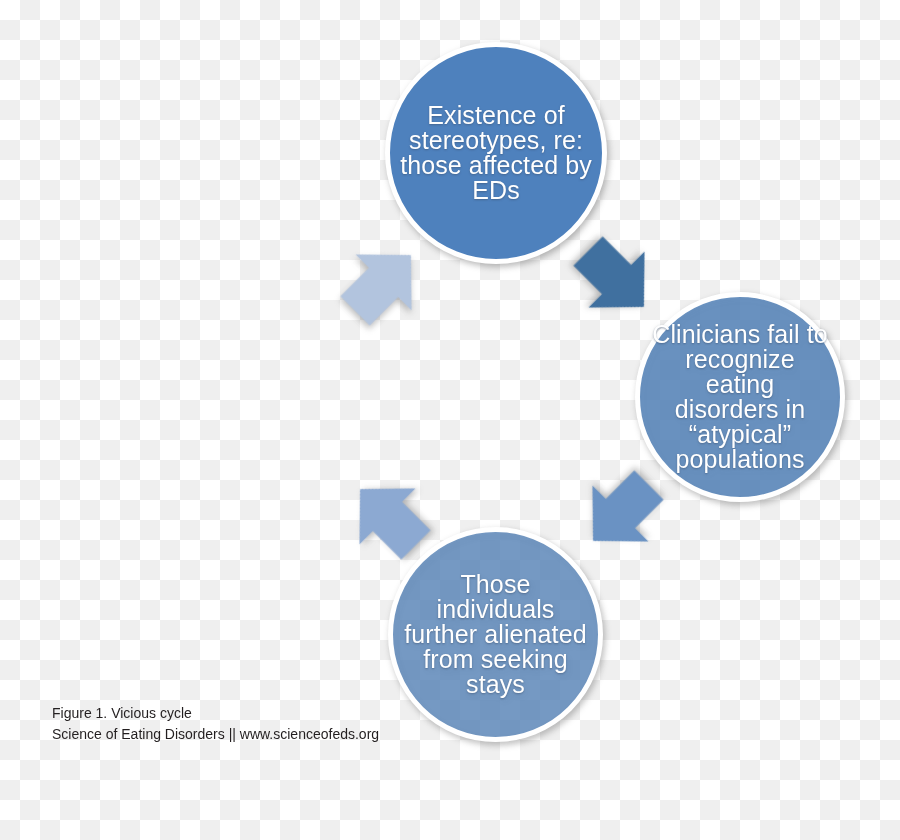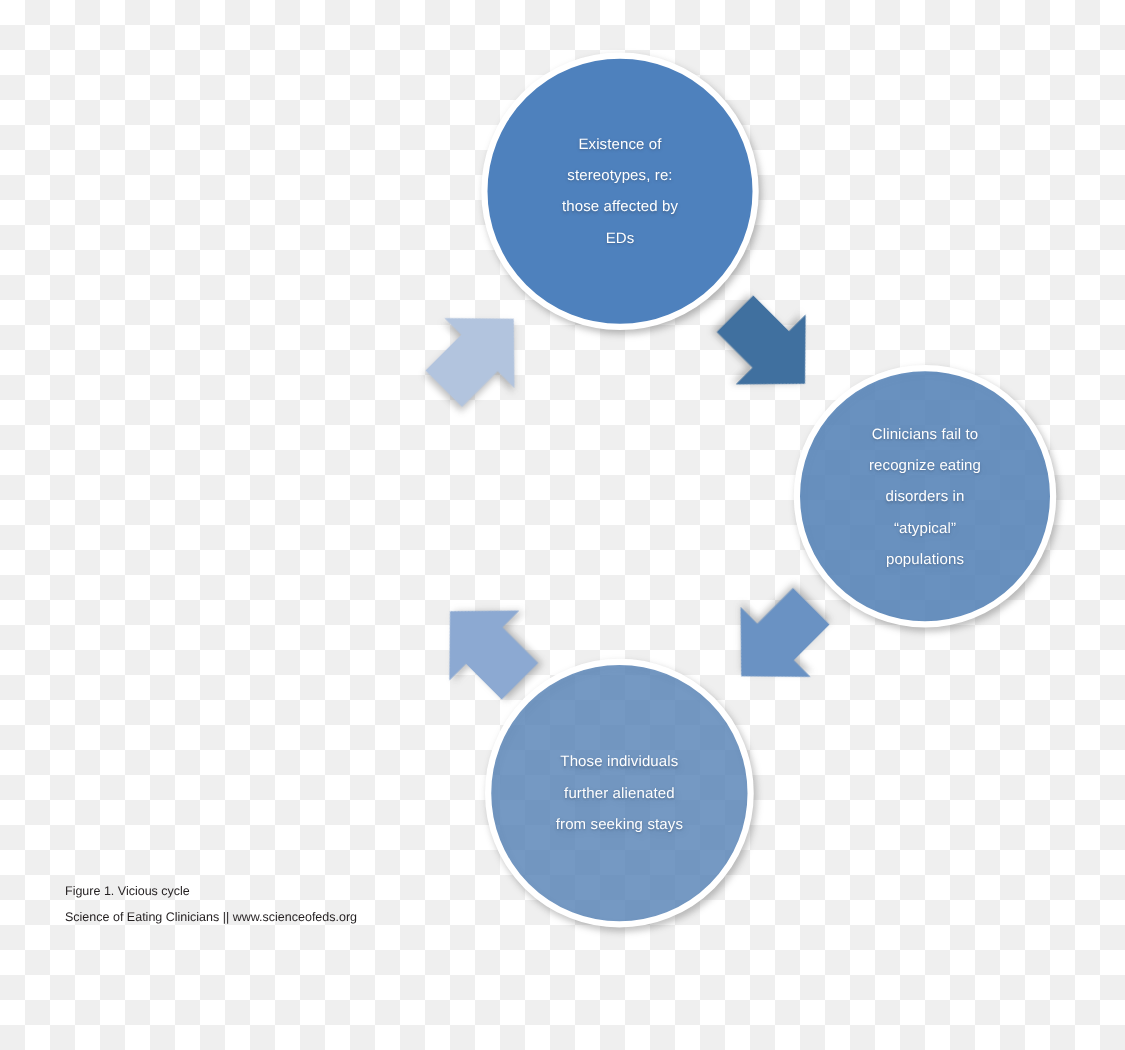--- a/index.html
+++ b/index.html
@@ -34,21 +34,21 @@
     display: flex;
     align-items: center;
     justify-content: center;
     text-align: center;
     color: #ffffff;
     border: 5px solid #ffffff;
     filter: drop-shadow(2px 3px 3px rgba(90,90,90,0.42));
   }
   .node .node-label {
     display: block;
-    font-size: 12px;
+    font-size: 25px;
     line-height: 25px;
     letter-spacing: 0.1px;
     text-shadow: 0 1px 2px rgba(60,80,110,0.55);
     padding: 0 10px;
     white-space: pre-line;
   }
 
   
   .node.solid { background-color: #4e81bd; }
   
@@ -73,21 +73,21 @@
   #arrow-tr { left: 573px; top: 236px; transform: rotate(135deg); }
   #arrow-br { left: 578px; top: 470px; transform: rotate(225deg); }
   #arrow-bl { left: 345px; top: 474px; transform: rotate(315deg); }
 
   
   #caption {
     position: absolute;
     left: 52px;
     top: 703px;
     color: #231f20;
-    font-size: 10px;
+    font-size: 14px;
     line-height: 21px;
     white-space: nowrap;
   }
   #caption .cap-line { display: block; }
 </style>
 </head>
 <body>
 
 <div id="canvas">
 
@@ -132,16 +132,16 @@
   </div>
 
   <div id="arrow-bl" class="arrow">
     <svg viewBox="0 0 100 100" xmlns="http://www.w3.org/2000/svg" aria-hidden="true">
       <polygon points="50,4 96,49 74,49 74,96 26,96 26,49 4,49" fill="#8ca9d2"></polygon>
     </svg>
   </div>
 
   <div id="caption">
     <span class="cap-line">Figure 1. Vicious cycle</span>
-    <span class="cap-line">Science of Eating Clinicians || www.scienceofeds.org</span>
+    <span class="cap-line">Science of Eating Disorders || www.scienceofeds.org</span>
   </div>
 
 </div>
 
 </body></html>

